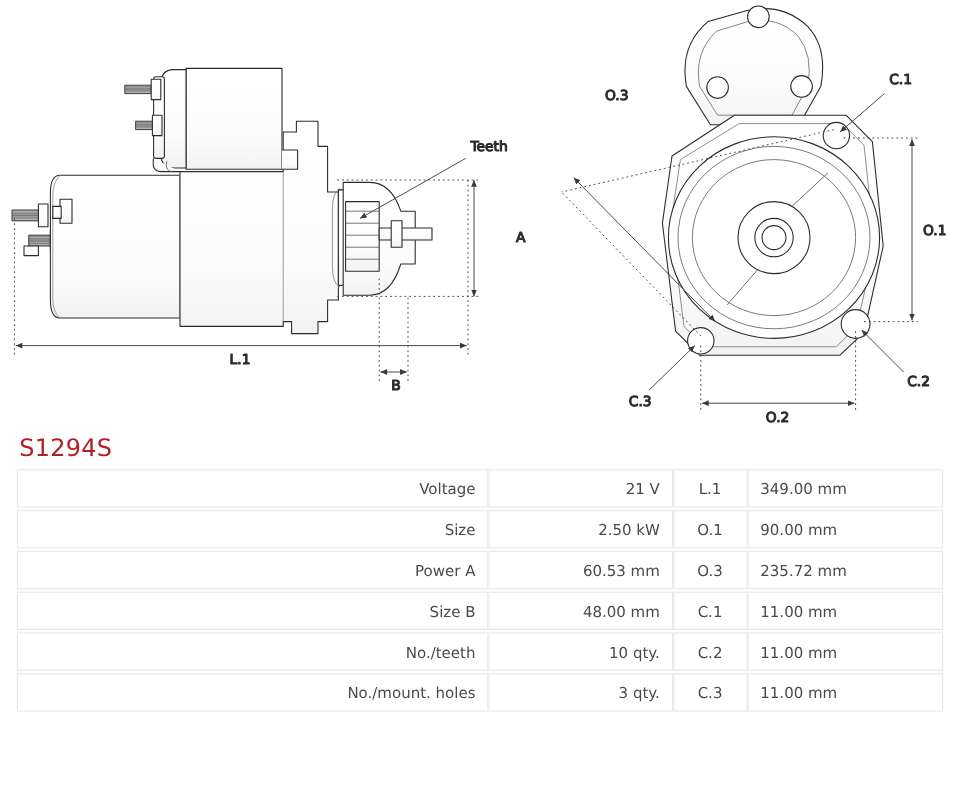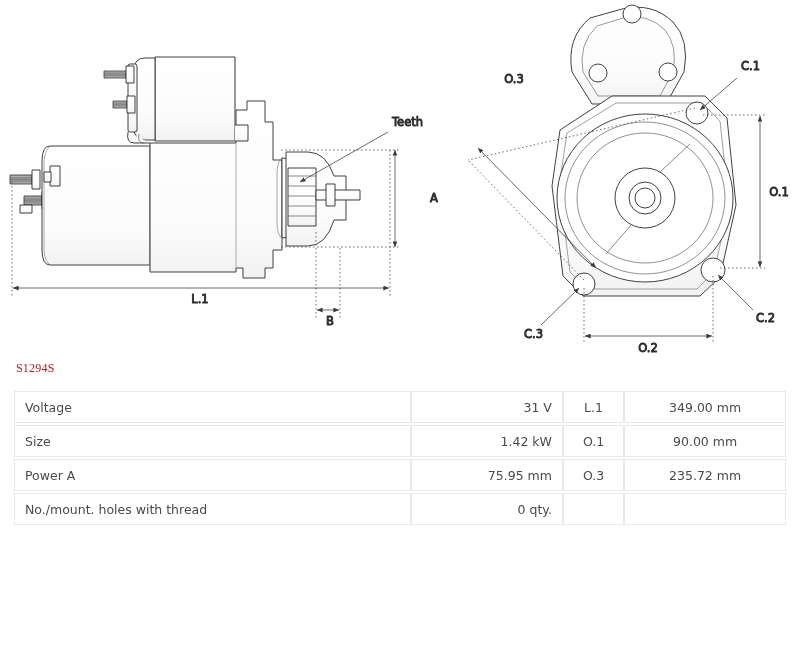--- a/index.html
+++ b/index.html
@@ -28,25 +28,24 @@
     font-family: "DejaVu Sans", "Liberation Sans", sans-serif;
     font-size: 11.5px;
     fill: #333333;
   }
 
   
   #part-title {
     position: absolute;
     left: 16px;
     top: 361px;
-    font-size: 12px;
+    font-size: 20px;
     color: #b02027;
     letter-spacing: 0.2px;
     font-weight: 400;
-    font-family: Liberation Serif, serif;
   }
 
   
   #spec-table {
     position: absolute;
     left: 14px;
     top: 389px;
     width: 772px;
     border-collapse: separate;
     border-spacing: 0 2px;
@@ -55,41 +54,42 @@
   #spec-table td {
     height: 30px;
     padding: 0 10px;
     border: 1px solid #e9e9e9;
     background: #ffffff;
     vertical-align: middle;
     white-space: nowrap;
   }
   td.lbl {
     background: #dcdcdc;
+    text-align: right;
     color: #4a4a4a;
     width: 404px;
     border-color: #d2d2d2;
   }
   td.val {
     background: #ffffff;
     text-align: right;
     color: #4a4a4a;
     width: 140px;
     border-color: #e6e6e6;
   }
   td.code {
     background: #dcdcdc;
     text-align: center;
     color: #4a4a4a;
     width: 42px;
     border-color: #d2d2d2;
   }
   td.dim {
     background: #ffffff;
-    text-align: center;
+    text-align: left;
     color: #4a4a4a;
     width: 150px;
     border-color: #e6e6e6;
   }
   td.empty-code { background: #dcdcdc; border-color: #d2d2d2; }
   td.empty-dim  { background: #ffffff; border-color: #e6e6e6; }
 </style>
 </head>
 <body>
 
@@ -289,36 +289,48 @@
     </g>
   </svg>
 </div>
 
 <div id="part-title" style="color: rgb(176, 32, 39);">S1294S</div>
 
 <table id="spec-table">
   <tbody>
       <tr>
         <td class="lbl">Voltage</td>
-        <td class="val">31 V</td>
+        <td class="val">21 V</td>
         <td class="code">L.1</td>
         <td class="dim">349.00 mm</td>
       </tr>
       <tr>
         <td class="lbl">Size</td>
-        <td class="val">1.42 kW</td>
+        <td class="val">2.50 kW</td>
         <td class="code">O.1</td>
         <td class="dim">90.00 mm</td>
       </tr>
       <tr>
         <td class="lbl">Power A</td>
-        <td class="val">75.95 mm</td>
+        <td class="val">60.53 mm</td>
         <td class="code">O.3</td>
         <td class="dim">235.72 mm</td>
       </tr>
       <tr>
-        <td class="lbl">No./mount. holes with thread</td>
-        <td class="val">0 qty.</td>
-        <td class="code empty-code"></td>
-        <td class="dim empty-dim"></td>
+        <td class="lbl">Size B</td>
+        <td class="val">48.00 mm</td>
+        <td class="code">C.1</td>
+        <td class="dim">11.00 mm</td>
+      </tr>
+      <tr>
+        <td class="lbl">No./teeth</td>
+        <td class="val">10 qty.</td>
+        <td class="code">C.2</td>
+        <td class="dim">11.00 mm</td>
+      </tr>
+      <tr>
+        <td class="lbl">No./mount. holes</td>
+        <td class="val">3 qty.</td>
+        <td class="code">C.3</td>
+        <td class="dim">11.00 mm</td>
       </tr>
     </tbody>
 </table>
 
 </body></html>

